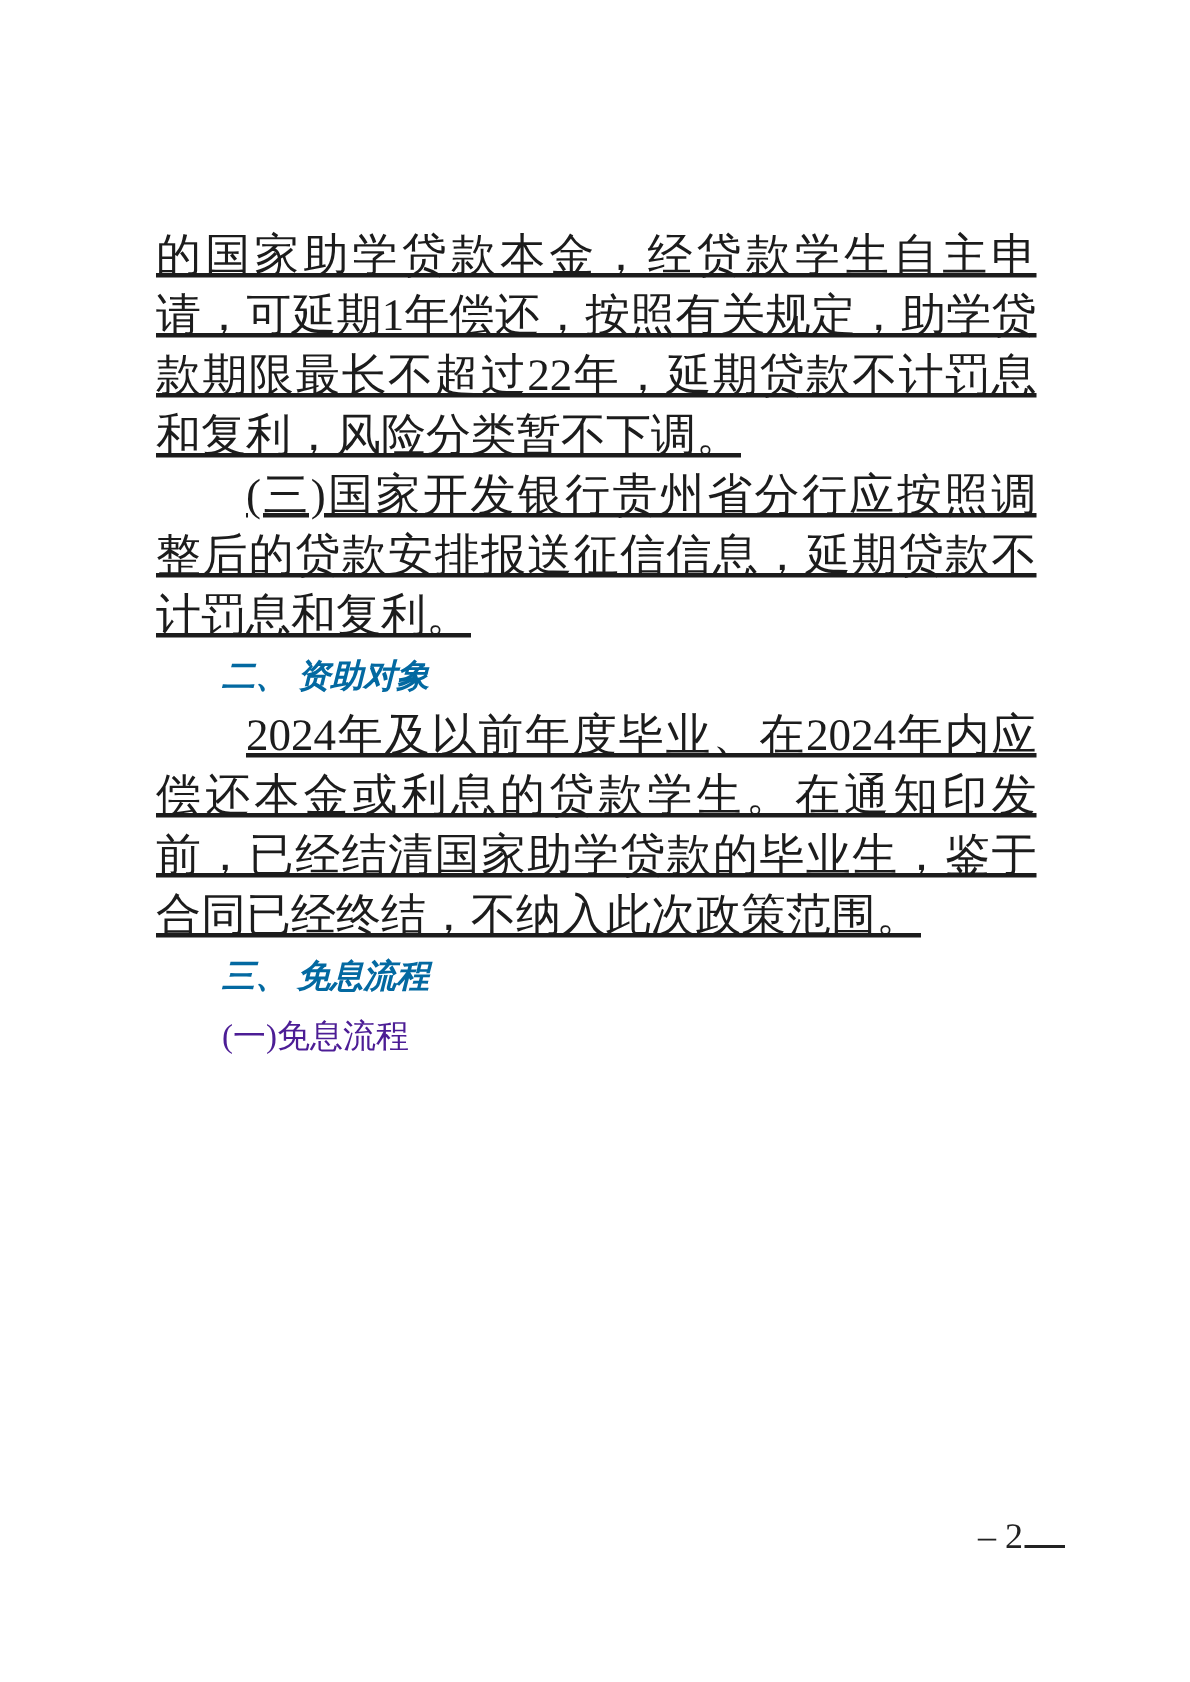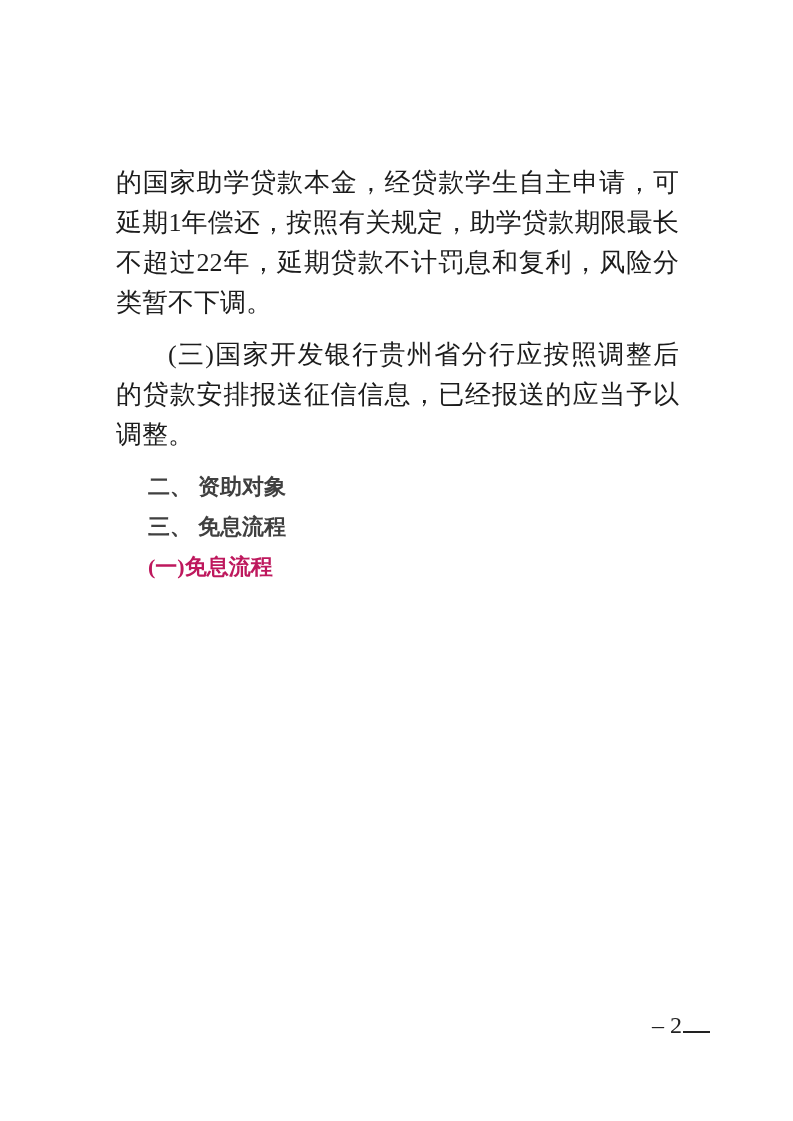--- a/index.html
+++ b/index.html
@@ -16,47 +16,49 @@
     font-family: "Liberation Serif", "DejaVu Serif", serif;
     color: #1c1c1c;
   }
   .content {
     position: absolute;
     top: 151px;
     left: 104px;
     width: 587px;
   }
   .para {
-    margin: 12px;
-    font-size: 26px;
+    margin: 0;
+    font-size: 30px;
     line-height: 40px;
     text-align: justify;
     text-justify: inter-character;
     letter-spacing: 0px;
+    text-decoration: underline;
   }
   .para.indent {
     text-indent: 2em;
   }
   .heading {
     margin: 0;
     font-size: 22px;
     line-height: 40px;
     font-weight: bold;
     font-family: "Liberation Sans", "DejaVu Sans", sans-serif;
     text-indent: 2em;
-    color: #404040;
+    color: #0369a1;
+    font-style: italic;
   }
   .subheading {
     margin: 0;
     font-size: 22px;
     line-height: 40px;
-    font-weight: bold;
+    font-weight: normal;
     font-family: "Liberation Serif", "DejaVu Serif", serif;
     text-indent: 2em;
-    color: #be185d;
+    color: #4c1d95;
   }
   .footer {
     position: absolute;
     top: 1010px;
     right: 83px;
     font-size: 24px;
     line-height: 30px;
     font-family: "Liberation Serif", "DejaVu Serif", serif;
     color: #222222;
     white-space: nowrap;
@@ -69,22 +71,23 @@
     vertical-align: baseline;
     margin-left: 1px;
   }
 </style>
 </head>
 <body>
 
 <div class="page">
   <div class="content">
     <p class="para">的国家助学贷款本金，经贷款学生自主申请，可延期1年偿还，按照有关规定，助学贷款期限最长不超过22年，延期贷款不计罚息和复利，风险分类暂不下调。</p>
-    <p class="para indent">(三)国家开发银行贵州省分行应按照调整后的贷款安排报送征信信息，已经报送的应当予以调整。</p>
+    <p class="para indent">(三)国家开发银行贵州省分行应按照调整后的贷款安排报送征信信息，延期贷款不计罚息和复利。</p>
     <p class="heading">二、 资助对象</p>
+    <p class="para indent">2024年及以前年度毕业、在2024年内应偿还本金或利息的贷款学生。在通知印发前，已经结清国家助学贷款的毕业生，鉴于合同已经终结，不纳入此次政策范围。</p>
     <p class="heading">三、 免息流程</p>
     <p class="subheading">(一)免息流程</p>
   </div>
 
   <div class="footer">
     <span>– 2</span><span class="footer-line"></span>
   </div>
 </div>
 
 </body></html>

